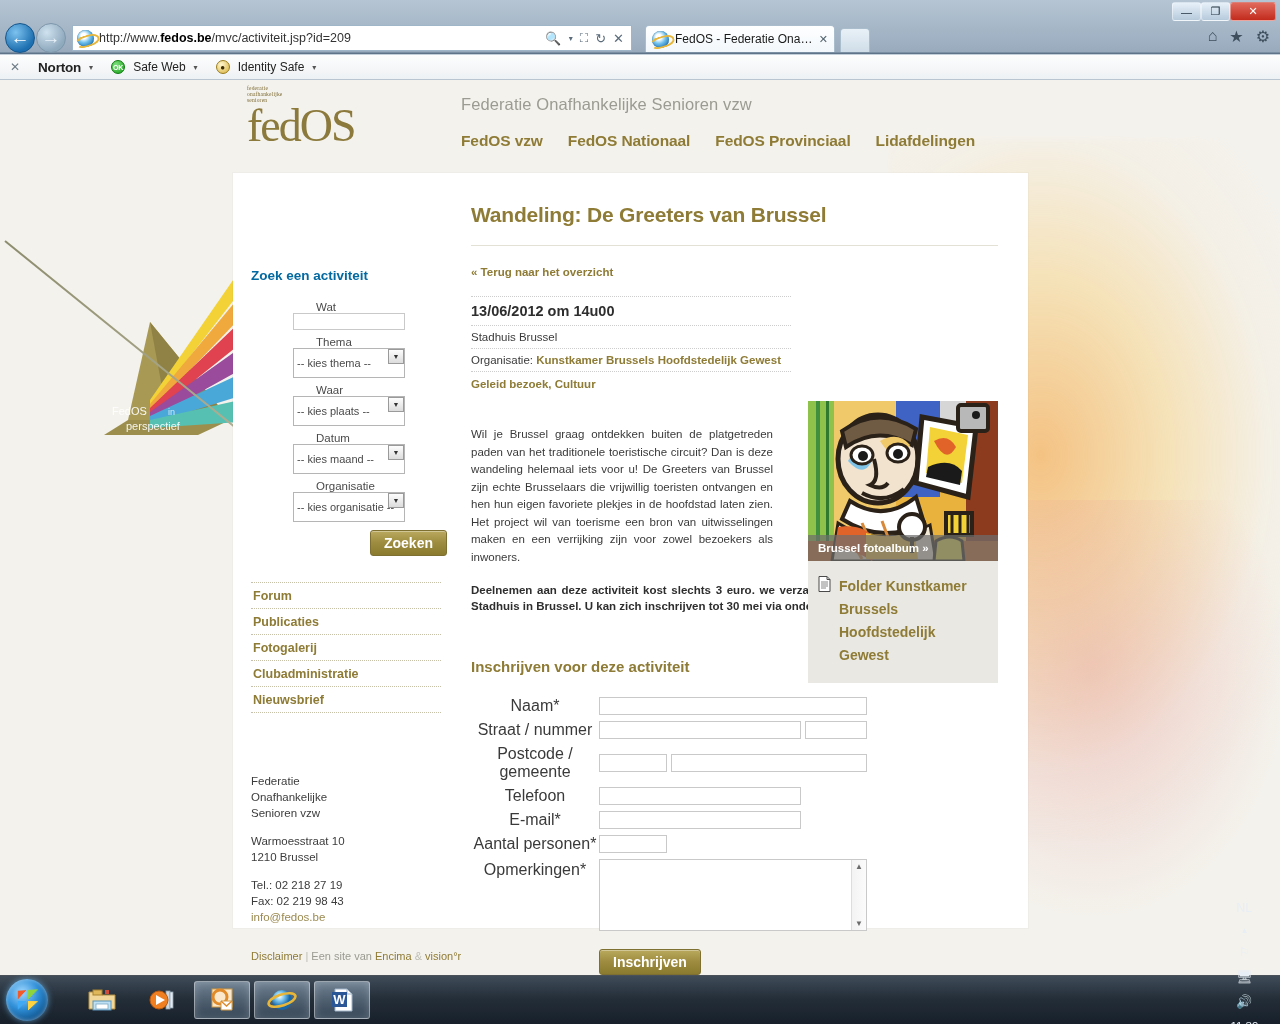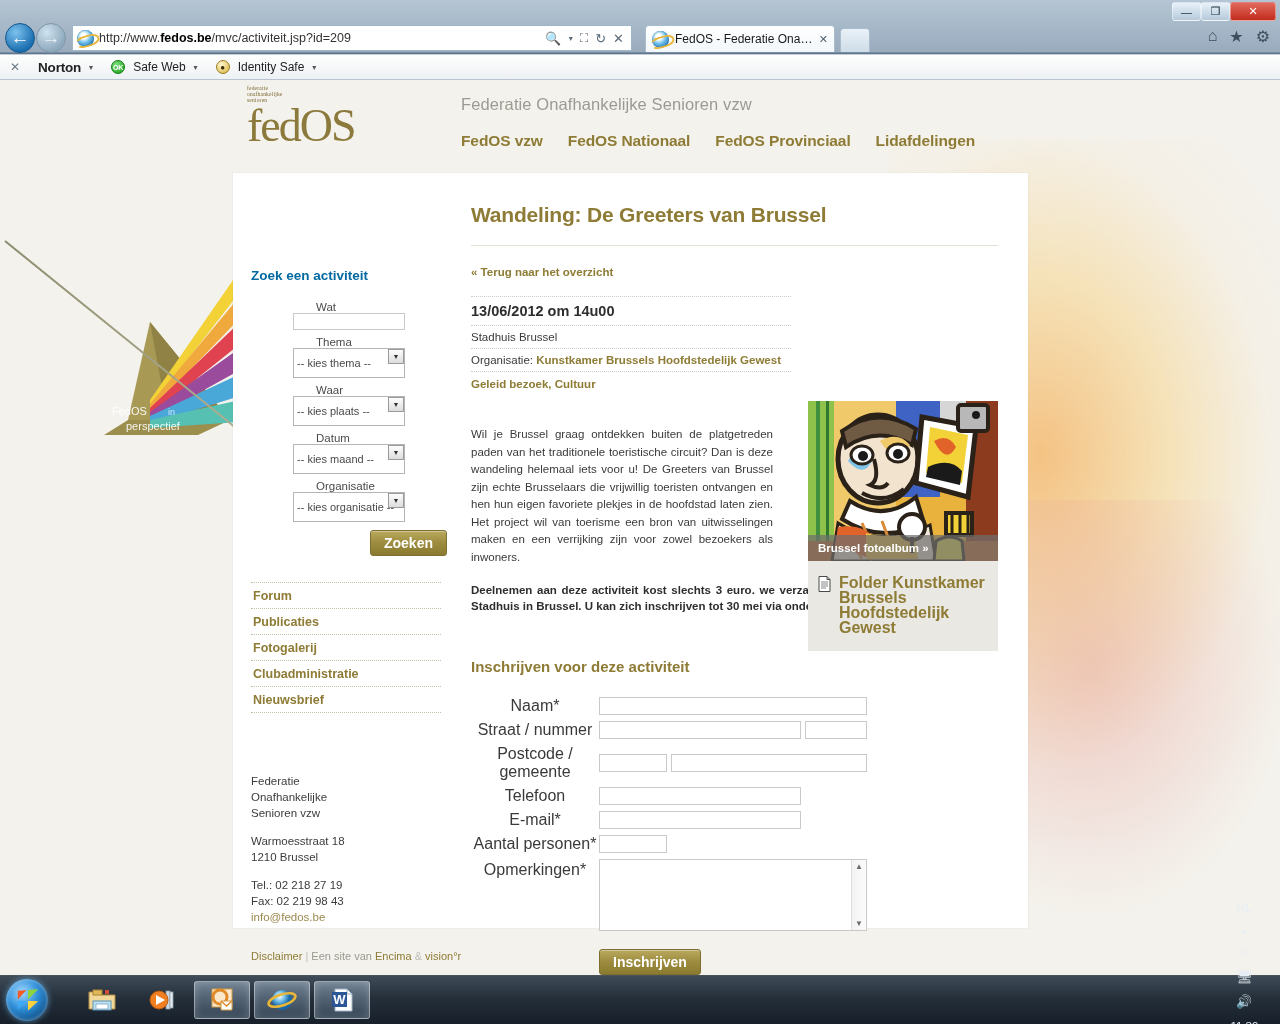--- a/index.html
+++ b/index.html
@@ -229,21 +229,21 @@
     width:190px; height:160px; position:relative; overflow:hidden; background:#d8ae3c;
   }
   .album-bar {
     position:absolute; left:0; bottom:0; width:190px; height:26px;
     background:rgba(110,110,110,.72); display:flex; align-items:center;
     padding-left:10px; font-size:11.5px; font-weight:bold; color:#fff;
   }
   .doclist { background:#eae8e2; padding:14px 10px 16px 10px; }
   .docitem { display:flex; gap:8px; align-items:flex-start; }
   .doc-icon { width:13px; height:16px; flex:0 0 auto; margin-top:1px; }
-  .doc-label { font-size:16px; font-weight:bold; color:#8e7b35; line-height:15px; }
+  .doc-label { font-size:14px; font-weight:bold; color:#8e7b35; line-height:23px; }
 
   
   .reg { margin-top:44px; }
   .reg-title { font-size:15px; font-weight:bold; color:#8e7b35; margin-bottom:22px; }
   .reg-row { display:flex; align-items:center; margin-bottom:6px; }
   .reg-row .lbl { width:128px; font-size:16px; color:#3a3a3a;text-align:center; }
   .inp { height:18px; border:1px solid #c9c9c9; background:#fff; }
   .txtarea {
     width:268px; height:72px; border:1px solid #c9c9c9; background:#fff; position:relative;
   }
@@ -460,21 +460,21 @@
               <a href="#">Nieuwsbrief</a>
             </div>
 
             <div class="sb-contact">
               <div class="grp">
                 <div>Federatie</div>
                 <div>Onafhankelijke</div>
                 <div>Senioren vzw</div>
               </div>
               <div class="grp">
-                <div>Warmoesstraat 18</div>
+                <div>Warmoesstraat 10</div>
                 <div>1210 Brussel</div>
               </div>
               <div class="grp">
                 <div>Tel.: 02 218 27 19</div>
                 <div>Fax: 02 219 98 43</div>
                 <a href="#">info@fedos.be</a>
               </div>
             </div>
           </div>
 

